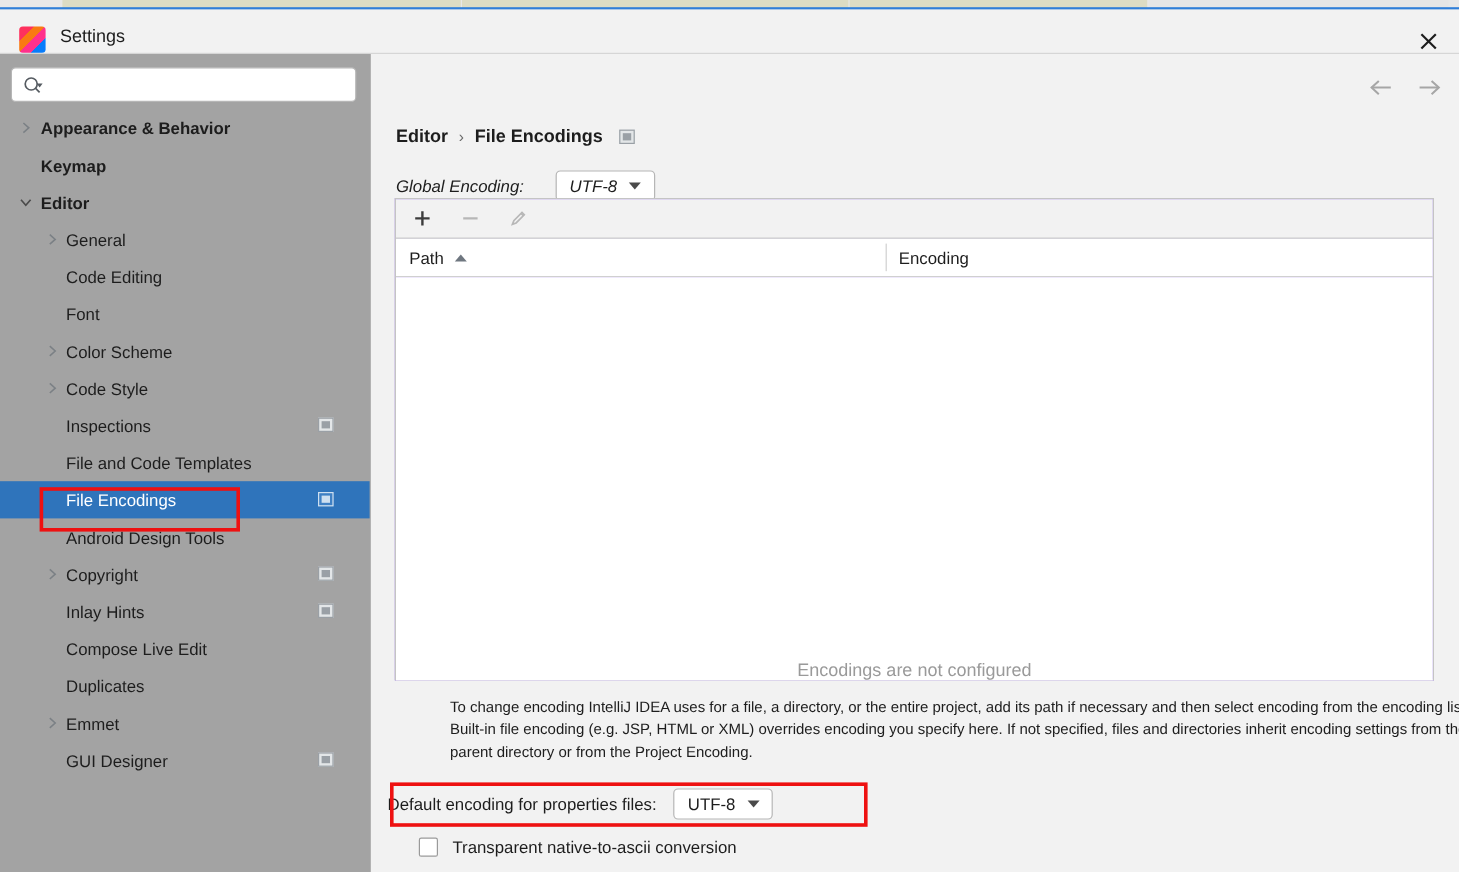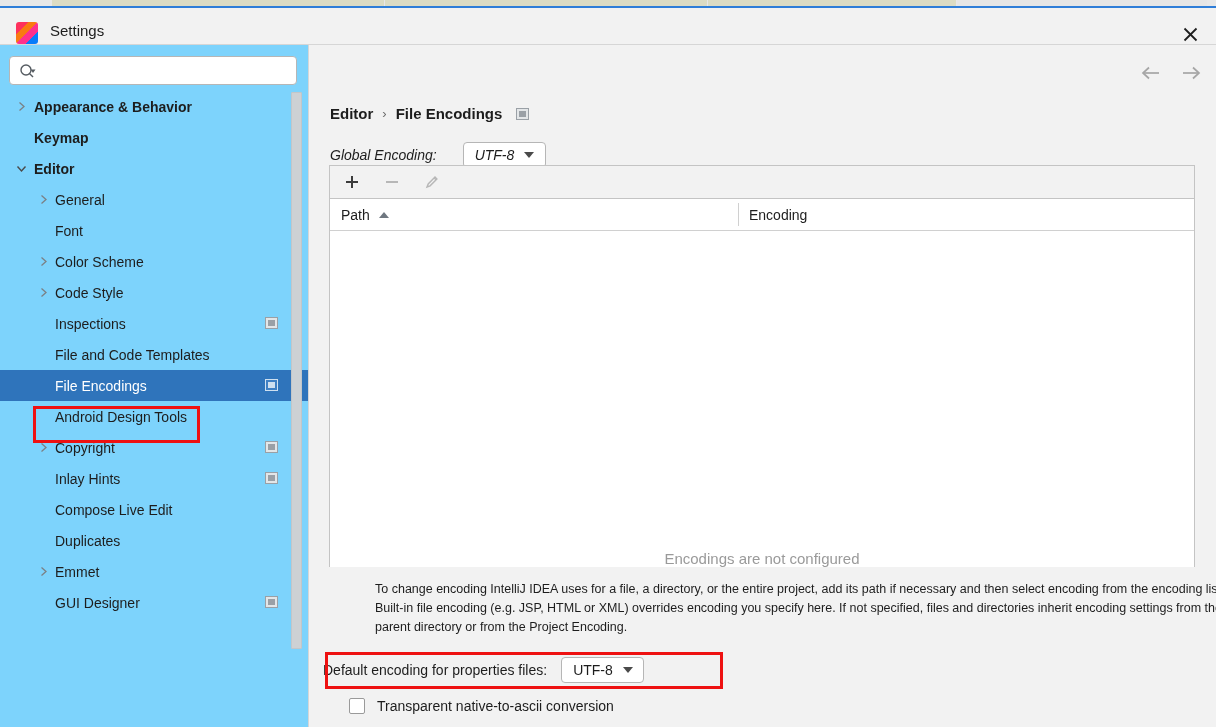--- a/index.html
+++ b/index.html
@@ -59,23 +59,24 @@
     width: 36px; height: 36px;
     display: flex; align-items: center; justify-content: center;
     cursor: default;
   }
   .close-btn svg { display: block; }
 
   
   .sidebar {
     position: absolute; left: 0; top: 45px;
     width: 308px; height: 682px;
-    background: #7dd3fc;
+    background: #a3a3a3;
     border-right: 1px solid #d6d6d6;
     overflow: hidden;
+    padding-left: 20px;
   }
   .search-wrap {
     position: absolute; left: 9px; top: 11px;
     width: 288px; height: 29px;
     background: #ffffff;
     border: 1px solid #b6b6b6; border-radius: 4px;
     box-sizing: border-box;
   }
   .search-icon {
     position: absolute; left: 9px; top: 6px; width: 18px; height: 16px;
@@ -344,20 +345,23 @@
           <svg class="arrow" viewBox="0 0 11 11">
             <polyline points="1.5,3.5 5.5,8 9.5,3.5" fill="none" stroke="#4a4a4a" stroke-width="1.4"></polyline>
           </svg>
           <span class="label">Editor</span>
         </div>
         <div class="tree-row d1">
           <svg class="arrow" viewBox="0 0 11 11">
             <polyline points="3.5,1.5 8,5.5 3.5,9.5" fill="none" stroke="#7b8085" stroke-width="1.3"></polyline>
           </svg>
           <span class="label">General</span>
+        </div>
+        <div class="tree-row d1">
+          <span class="label">Code Editing</span>
         </div>
         <div class="tree-row d1">
           <span class="label">Font</span>
         </div>
         <div class="tree-row d1">
           <svg class="arrow" viewBox="0 0 11 11">
             <polyline points="3.5,1.5 8,5.5 3.5,9.5" fill="none" stroke="#7b8085" stroke-width="1.3"></polyline>
           </svg>
           <span class="label">Color Scheme</span>
         </div>

